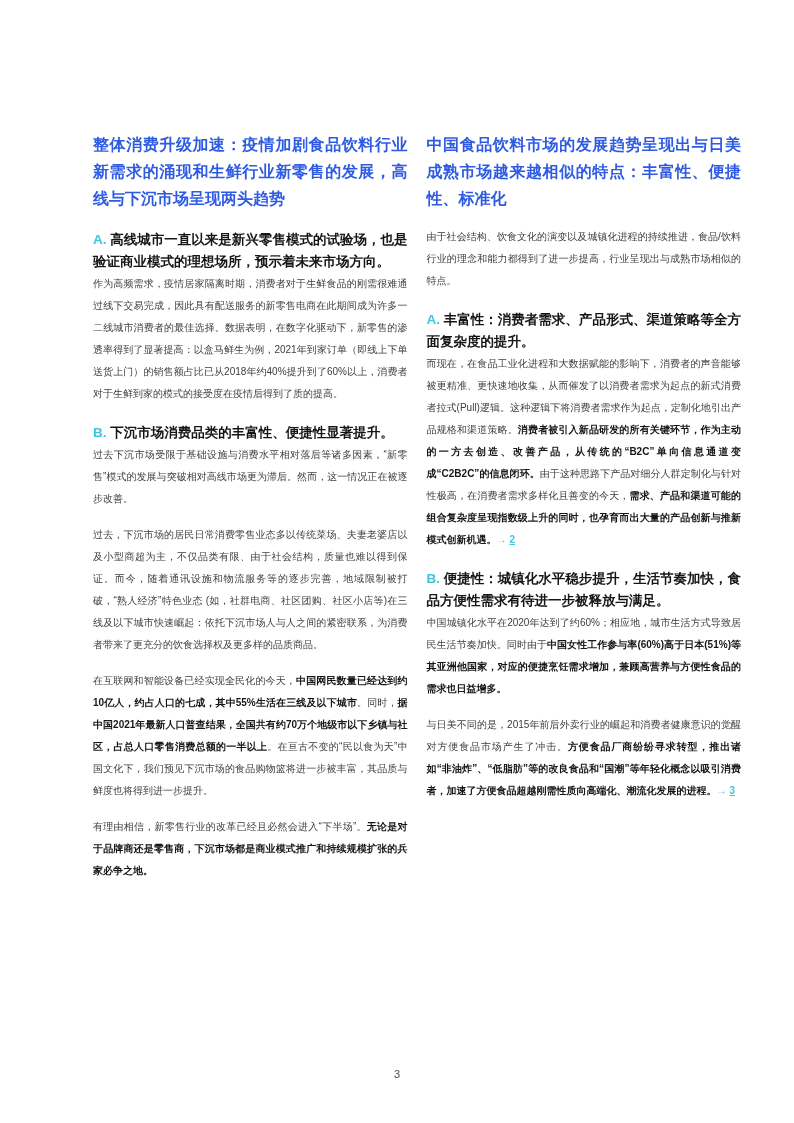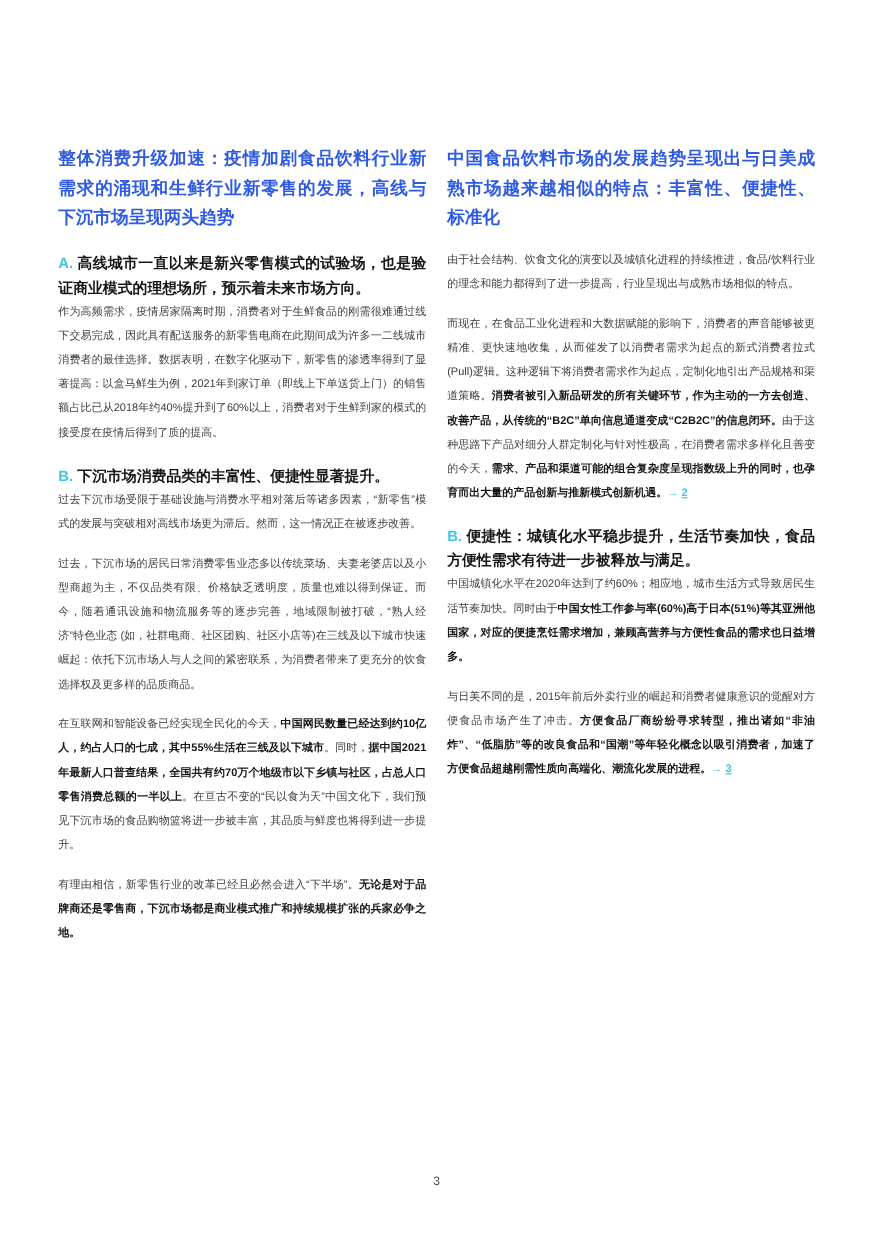--- a/index.html
+++ b/index.html
@@ -12,20 +12,21 @@
   html, body { background: #ffffff; }
   body {
     width: 794px; height: 1123px;
     font-family: "Liberation Sans", sans-serif;
   }
   .page {
     position: relative;
     width: 794px; height: 1123px;
     background: #ffffff;
     overflow: hidden;
+    padding-left: 40px;
   }
   .columns {
     display: flex;
     gap: 19px;
     padding: 131px 53px 0 53px;
   }
   .col { flex: 1; min-width: 0; }
   .col-heading {
     font-size: 16px;
     line-height: 27px;
@@ -75,30 +76,31 @@
   <div class="columns">
 
     <div class="col">
       <h2 class="col-heading">整体消费升级加速：疫情加剧食品饮料行业新需求的涌现和生鲜行业新零售的发展，高线与下沉市场呈现两头趋势</h2>
 
       <p class="sec-title"><span class="marker">A.</span> <span>高线城市一直以来是新兴零售模式的试验场，也是验证商业模式的理想场所，预示着未来市场方向。</span></p>
       <p class="para">作为高频需求，疫情居家隔离时期，消费者对于生鲜食品的刚需很难通过线下交易完成，因此具有配送服务的新零售电商在此期间成为许多一二线城市消费者的最佳选择。数据表明，在数字化驱动下，新零售的渗透率得到了显著提高：以盒马鲜生为例，2021年到家订单（即线上下单送货上门）的销售额占比已从2018年约40%提升到了60%以上，消费者对于生鲜到家的模式的接受度在疫情后得到了质的提高。</p>
 
       <p class="sec-title"><span class="marker">B.</span> <span>下沉市场消费品类的丰富性、便捷性显著提升。</span></p>
       <p class="para">过去下沉市场受限于基础设施与消费水平相对落后等诸多因素，“新零售”模式的发展与突破相对高线市场更为滞后。然而，这一情况正在被逐步改善。</p>
-      <p class="para">过去，下沉市场的居民日常消费零售业态多以传统菜场、夫妻老婆店以及小型商超为主，不仅品类有限、价格缺乏透明度，质量也难以得到保证。而今，随着通讯设施和物流服务等的逐步完善，地域限制被打破，“熟人经济”特色业态 (如，社群电商、社区团购、社区小店等)在三线及以下城市快速崛起：依托下沉市场人与人之间的紧密联系，为消费者带来了更充分的饮食选择权及更多样的品质商品。</p>
+      <p class="para">过去，下沉市场的居民日常消费零售业态多以传统菜场、夫妻老婆店以及小型商超为主，不仅品类有限、由于社会结构，质量也难以得到保证。而今，随着通讯设施和物流服务等的逐步完善，地域限制被打破，“熟人经济”特色业态 (如，社群电商、社区团购、社区小店等)在三线及以下城市快速崛起：依托下沉市场人与人之间的紧密联系，为消费者带来了更充分的饮食选择权及更多样的品质商品。</p>
       <p class="para"><span>在互联网和智能设备已经实现全民化的今天，</span><b>中国网民数量已经达到约10亿人，约占人口的七成，其中55%生活在三线及以下城市</b><span>。同时，</span><b>据中国2021年最新人口普查结果，全国共有约70万个地级市以下乡镇与社区，占总人口零售消费总额的一半以上</b><span>。在亘古不变的“民以食为天”中国文化下，我们预见下沉市场的食品购物篮将进一步被丰富，其品质与鲜度也将得到进一步提升。</span></p>
       <p class="para"><span>有理由相信，新零售行业的改革已经且必然会进入“下半场”。</span><b>无论是对于品牌商还是零售商，下沉市场都是商业模式推广和持续规模扩张的兵家必争之地。</b></p>
     </div>
 
     <div class="col">
       <h2 class="col-heading">中国食品饮料市场的发展趋势呈现出与日美成熟市场越来越相似的特点：丰富性、便捷性、标准化</h2>
 
       <p class="para">由于社会结构、饮食文化的演变以及城镇化进程的持续推进，食品/饮料行业的理念和能力都得到了进一步提高，行业呈现出与成熟市场相似的特点。</p>
 
+      <p class="sec-title"><span class="marker">A.</span> <span>丰富性：消费者需求、产品形式、渠道策略等全方面复杂度的提升。</span></p>
       <p class="para"><span>而现在，在食品工业化进程和大数据赋能的影响下，消费者的声音能够被更精准、更快速地收集，从而催发了以消费者需求为起点的新式消费者拉式(Pull)逻辑。这种逻辑下将消费者需求作为起点，定制化地引出产品规格和渠道策略。</span><b>消费者被引入新品研发的所有关键环节，作为主动的一方去创造、改善产品，从传统的“B2C”单向信息通道变成“C2B2C”的信息闭环。</b><span>由于这种思路下产品对细分人群定制化与针对性极高，在消费者需求多样化且善变的今天，</span><b>需求、产品和渠道可能的组合复杂度呈现指数级上升的同时，也孕育而出大量的产品创新与推新模式创新机遇。</b><span class="plink"><span>→</span><span class="pnum">2</span></span></p>
 
       <p class="sec-title"><span class="marker">B.</span> <span>便捷性：城镇化水平稳步提升，生活节奏加快，食品方便性需求有待进一步被释放与满足。</span></p>
       <p class="para"><span>中国城镇化水平在2020年达到了约60%；相应地，城市生活方式导致居民生活节奏加快。同时由于</span><b>中国女性工作参与率(60%)高于日本(51%)等其亚洲他国家，对应的便捷烹饪需求增加，兼顾高营养与方便性食品的需求也日益增多。</b></p>
       <p class="para"><span>与日美不同的是，2015年前后外卖行业的崛起和消费者健康意识的觉醒对方便食品市场产生了冲击。</span><b>方便食品厂商纷纷寻求转型，推出诸如“非油炸”、“低脂肪”等的改良食品和“国潮”等年轻化概念以吸引消费者，加速了方便食品超越刚需性质向高端化、潮流化发展的进程。</b><span class="plink"><span>→</span><span class="pnum">3</span></span></p>
     </div>
 
   </div>
 
   <div class="page-number">3</div>

